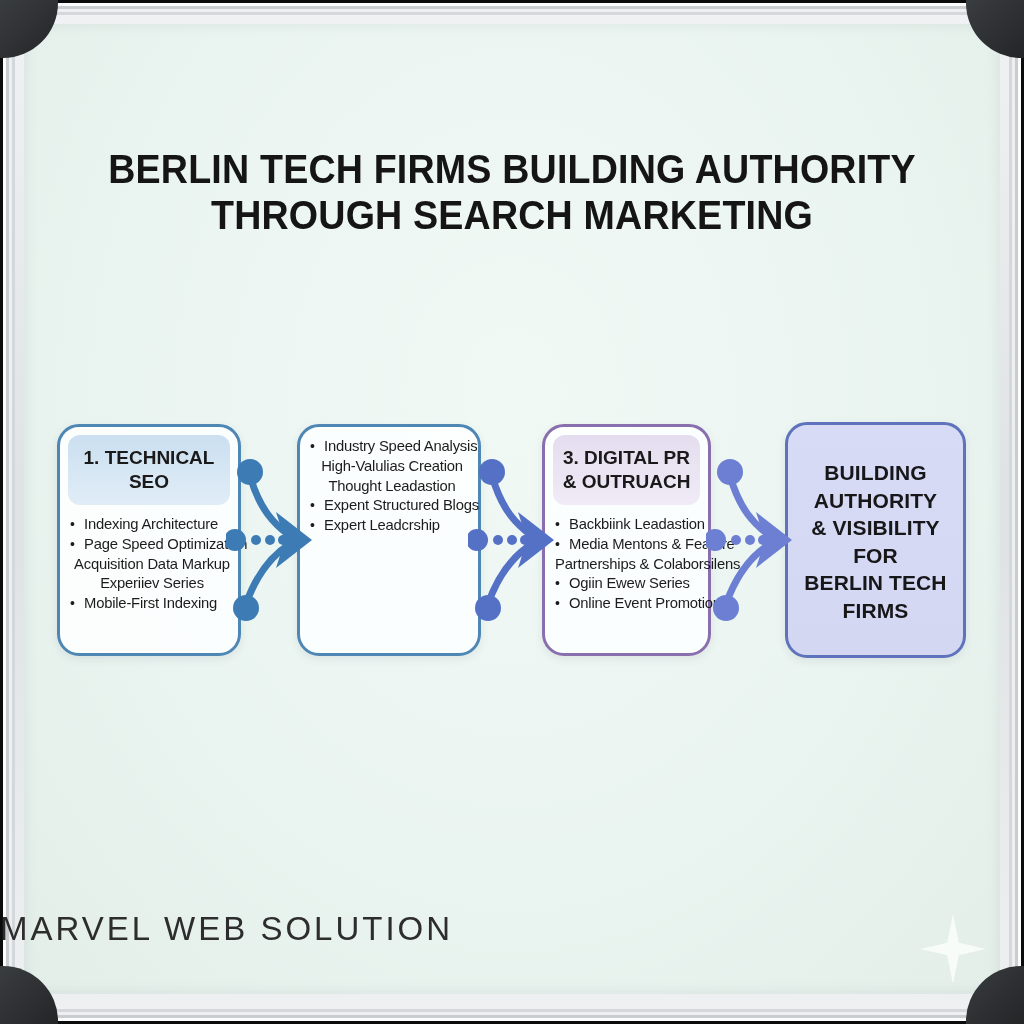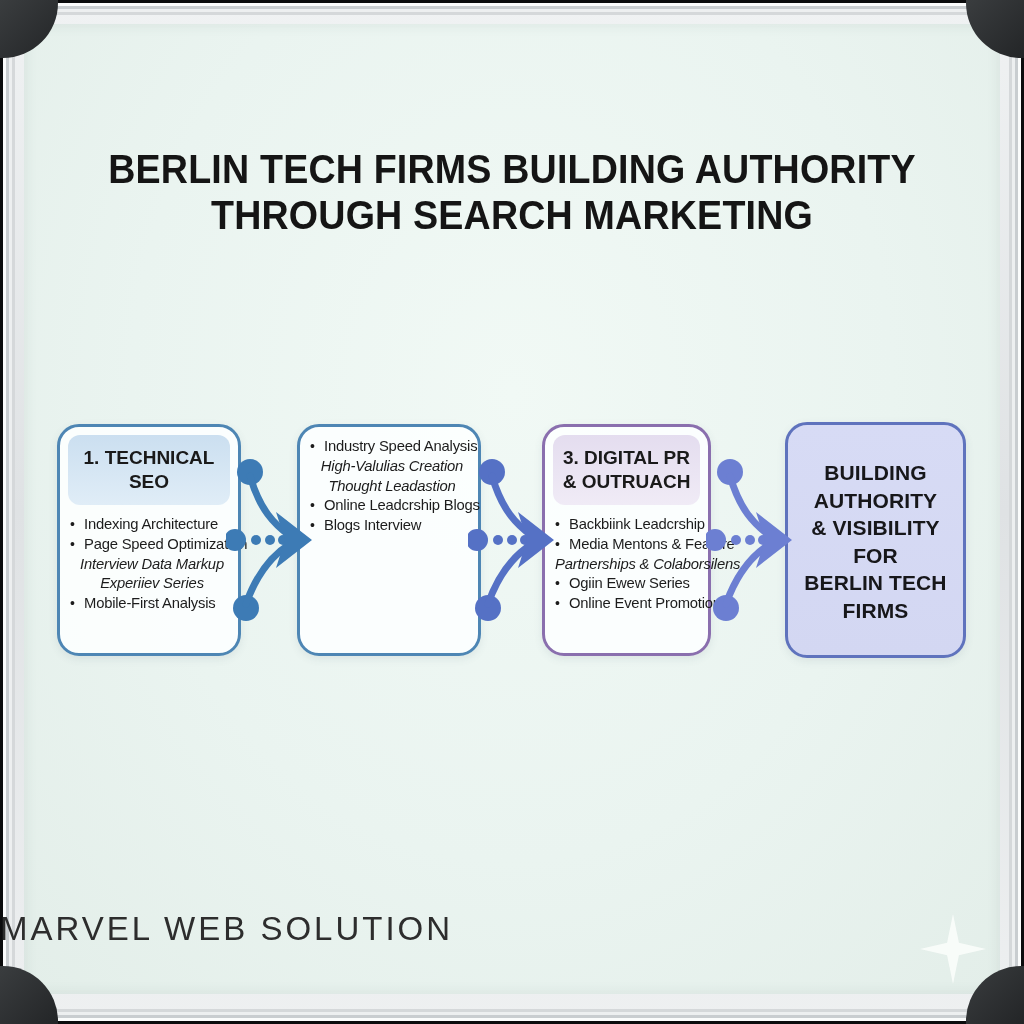--- a/index.html
+++ b/index.html
@@ -48,21 +48,21 @@
     display:flex;align-items:center;justify-content:center;text-align:center;
     font-weight:700;font-size:19px;line-height:24px;color:#1a1a1a;padding:6px 4px;box-sizing:border-box;
   }
   .b1 .fhead{background:linear-gradient(180deg,#cbdff0,#e0edf7);}
   .b2 .fhead{background:linear-gradient(160deg,#9dc2e5,#cfe0f1);}
   .b3 .fhead{background:linear-gradient(180deg,#e4ddef,#f0ebf6);}
   .list{margin:10px 4px 0 10px;}
   .item{display:flex;align-items:flex-start;font-size:14.8px;line-height:19.8px;color:#1c1c1c;}
   .item .dot{width:14px;flex:none;font-size:14px;}
   .item .txt{flex:1;white-space:nowrap;overflow:visible;letter-spacing:-.2px;}
-  .item.no-bullet .txt{text-align:center;font-style:italic;}
+  .item.no-bullet .txt{text-align:center;}
   .outcome-text{
     margin-top:34px;text-align:center;font-weight:700;font-size:21px;line-height:27.5px;
     color:#17171a;white-space:pre-line;letter-spacing:.1px;
   }
 
   
   .conn{position:absolute;top:452px;width:88px;height:176px;z-index:4;}
   .conn svg{width:100%;height:100%;display:block;}
 
   
@@ -100,31 +100,31 @@
         <span class="txt">Indexing Architecture</span>
       </div>
 
       <div class="item">
         <span class="dot">•</span>
         <span class="txt">Page Speed Optimization</span>
       </div>
 
       <div class="item no-bullet">
 
-        <span class="txt">Interview Data Markup</span>
+        <span class="txt">Acquisition Data Markup</span>
       </div>
 
       <div class="item no-bullet">
 
         <span class="txt">Experiiev Series</span>
       </div>
 
       <div class="item">
         <span class="dot">•</span>
-        <span class="txt">Mobile-First Analysis</span>
+        <span class="txt">Mobile-First Indexing</span>
       </div>
     </div>
 </div>
 
 <div class="conn" style="left: 226px; color: rgb(61, 123, 181);">
   <svg viewBox="0 0 88 176">
     <circle cx="24" cy="20" r="13" fill="currentColor"></circle>
     <circle cx="20" cy="156" r="13" fill="currentColor"></circle>
     <path d="M24,24 C34,58 48,72 64,84" stroke="currentColor" stroke-width="7" fill="none" stroke-linecap="round"></path>
     <path d="M20,152 C32,118 48,102 64,92" stroke="currentColor" stroke-width="7" fill="none" stroke-linecap="round"></path>
@@ -149,26 +149,26 @@
         <span class="txt">High-Valulias Creation</span>
       </div>
 
       <div class="item no-bullet">
 
         <span class="txt">Thought Leadastion</span>
       </div>
 
       <div class="item">
         <span class="dot">•</span>
-        <span class="txt">Online Leadcrship Blogs</span>
-      </div>
-
-      <div class="item">
-        <span class="dot">•</span>
-        <span class="txt">Blogs Interview</span>
+        <span class="txt">Expent Structured Blogs</span>
+      </div>
+
+      <div class="item">
+        <span class="dot">•</span>
+        <span class="txt">Expert Leadcrship</span>
       </div>
     </div>
 </div>
 
 <div class="conn" style="left: 468px; color: rgb(85, 113, 197);">
   <svg viewBox="0 0 88 176">
     <circle cx="24" cy="20" r="13" fill="currentColor"></circle>
     <circle cx="20" cy="156" r="13" fill="currentColor"></circle>
     <path d="M24,24 C34,58 48,72 64,84" stroke="currentColor" stroke-width="7" fill="none" stroke-linecap="round"></path>
     <path d="M20,152 C32,118 48,102 64,92" stroke="currentColor" stroke-width="7" fill="none" stroke-linecap="round"></path>
@@ -179,21 +179,21 @@
     <polygon points="50,60 86,88 50,116 59,88" fill="currentColor"></polygon>
   </svg>
 </div>
 
 <div class="fbox b3">
   <div class="fhead">3. DIGITAL PR &amp; OUTRUACH</div>
   <div class="list">
 
       <div class="item">
         <span class="dot">•</span>
-        <span class="txt">Backbiink Leadcrship</span>
+        <span class="txt">Backbiink Leadastion</span>
       </div>
 
       <div class="item">
         <span class="dot">•</span>
         <span class="txt">Media Mentons &amp; Feature</span>
       </div>
 
       <div class="item no-bullet">
 
         <span class="txt">Partnerships &amp; Colaborsilens</span>

